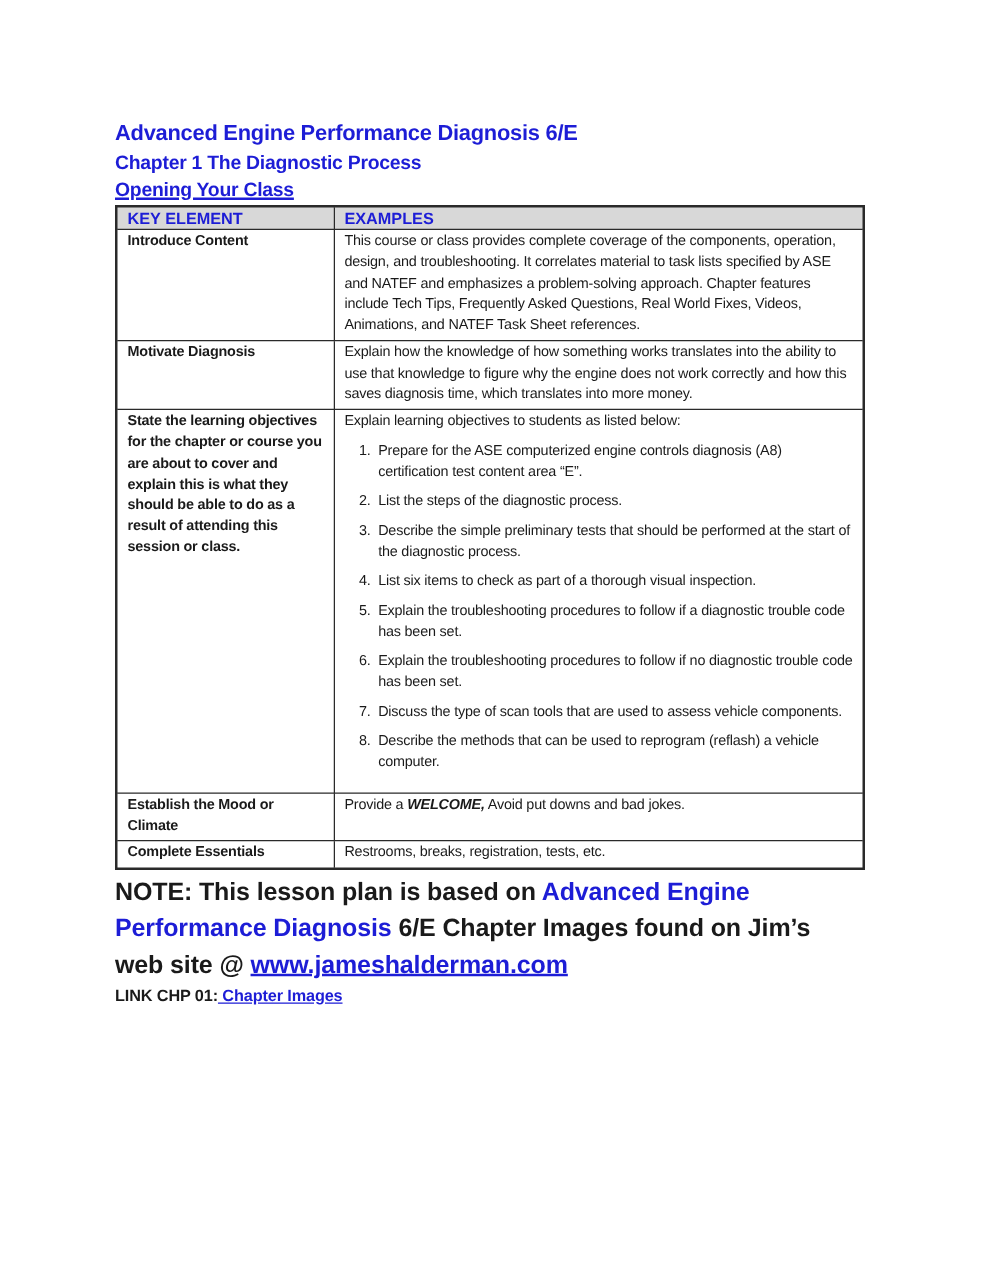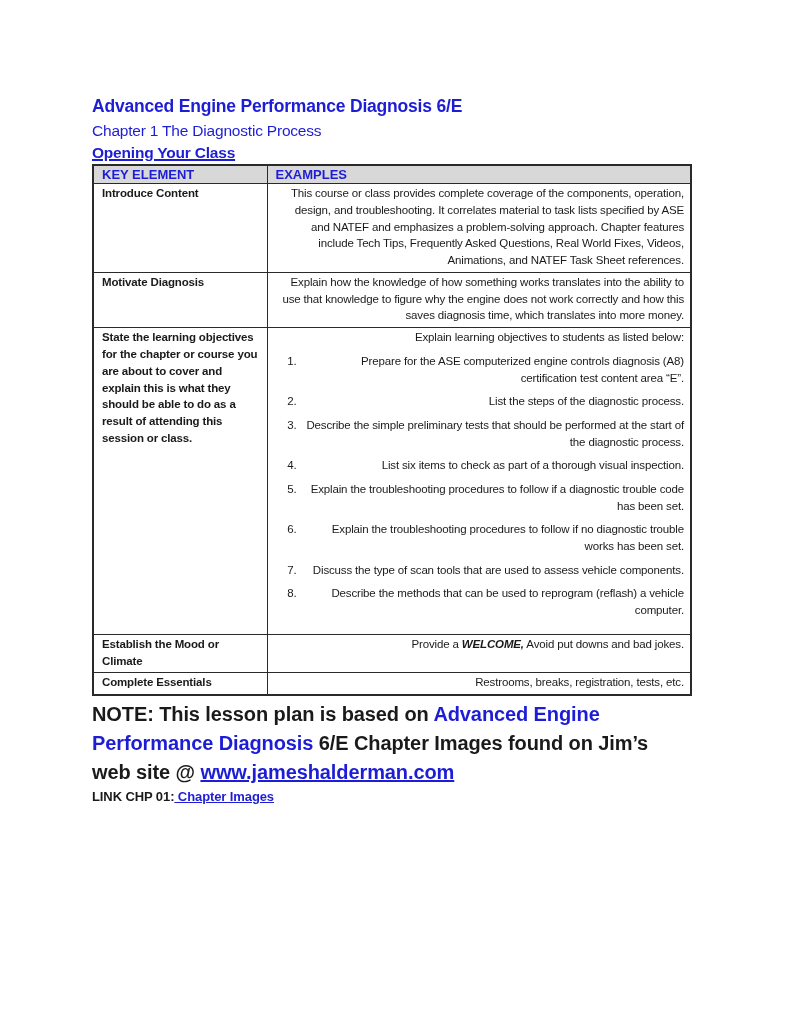--- a/index.html
+++ b/index.html
@@ -22,21 +22,21 @@
     width:670px;
   }
   .title{
     margin:0 0 5px 0;
     font-size:17.5px; font-weight:bold;
     color:var(--accent);
     letter-spacing:-0.2px;
   }
   .chapter{
     margin:0 0 4px 0;
-    font-size:15.5px; font-weight:normal;
+    font-size:15.5px; font-weight:bold;
     color:var(--accent);
     letter-spacing:-0.2px;
   }
   .section{
     display:inline-block;
     margin:0 0 2px 0;
     font-size:15.5px; font-weight:bold;
     color:var(--accent);
     text-decoration:underline;
     text-decoration-thickness:2px;
@@ -60,21 +60,21 @@
   }
   table.lesson td{
     border:1px solid var(--border);
     vertical-align:top;
     padding:1px 6px 3px 8px;
     font-size:11.5px;
     line-height:1.46;
     letter-spacing:-0.15px;
   }
   td.key{ font-weight:bold; }
-  td.ex{ padding-left:10px;text-align:right; }
+  td.ex{ padding-left:10px; }
   td.objectives-cell{ font-size:12.5px; letter-spacing:-0.25px; padding-top:4px; }
   .obj-intro{ margin:0 0 7px 0; }
   ol.objectives{
     margin:0; padding:0 0 0 24px;
     list-style:decimal outside;
   }
   ol.objectives li{
     margin:0 0 7px 0;
     padding-left:3px;
     line-height:1.45;
@@ -133,21 +133,21 @@
       <tr>
         <td class="key">State the learning objectives for the chapter or course you are about to cover and explain this is what they should be able to do as a result of attending this session or class.</td>
         <td class="ex objectives-cell">
           <p class="obj-intro">Explain learning objectives to students as listed below:</p>
           <ol class="objectives">
             <li>Prepare for the ASE computerized engine controls diagnosis (A8) certification test content area “E”.</li>
             <li>List the steps of the diagnostic process.</li>
             <li>Describe the simple preliminary tests that should be performed at the start of the diagnostic process.</li>
             <li>List six items to check as part of a thorough visual inspection.</li>
             <li>Explain the troubleshooting procedures to follow if a diagnostic trouble code has been set.</li>
-            <li>Explain the troubleshooting procedures to follow if no diagnostic trouble works has been set.</li>
+            <li>Explain the troubleshooting procedures to follow if no diagnostic trouble code has been set.</li>
             <li>Discuss the type of scan tools that are used to assess vehicle components.</li>
             <li>Describe the methods that can be used to reprogram (reflash) a vehicle computer.</li>
           </ol>
         </td>
       </tr>
       <tr>
         <td class="key">Establish the Mood or Climate</td>
         <td class="ex"><span>Provide a </span><span class="welcome">WELCOME,</span><span> Avoid put downs and bad jokes.</span></td>
       </tr>
       <tr>

